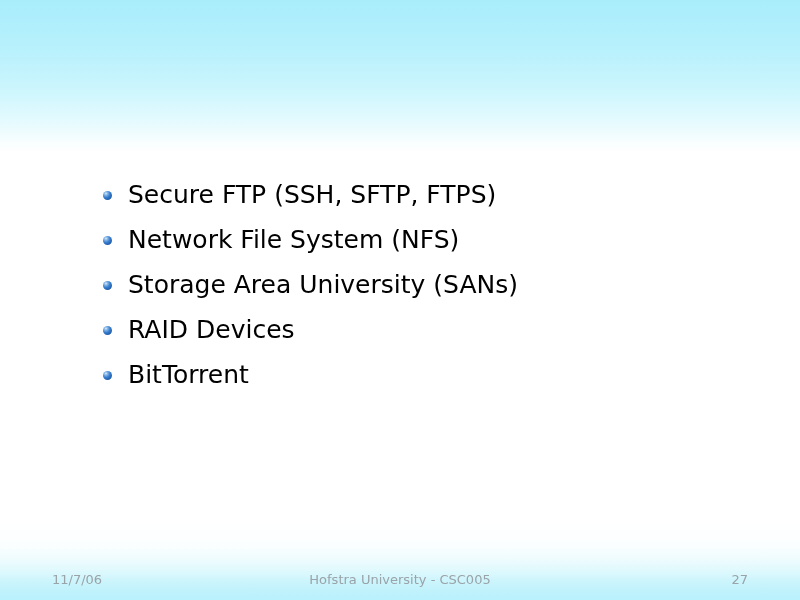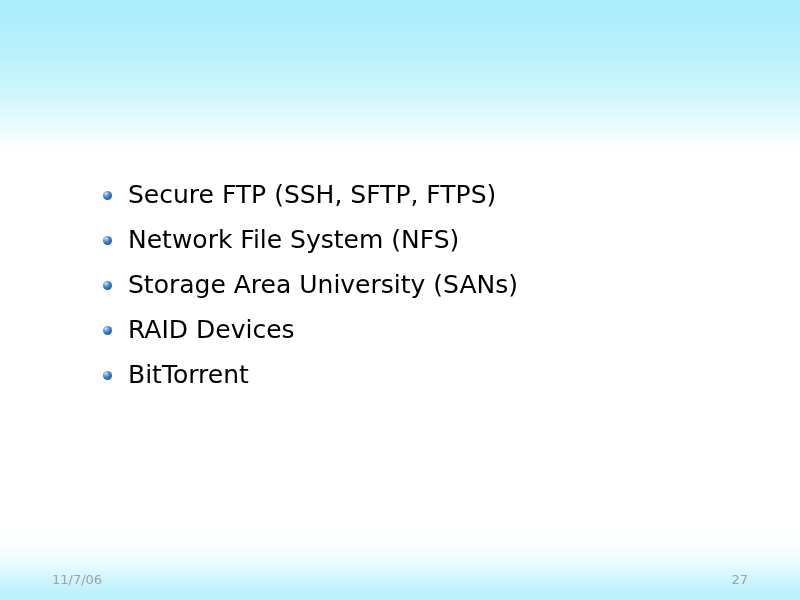--- a/index.html
+++ b/index.html
@@ -145,16 +145,17 @@
       <span class="bullet-text">RAID Devices</span>
     </li>
     <li class="bullet-row">
       <span class="bullet-marker"></span>
       <span class="bullet-text">BitTorrent</span>
     </li>
   </ul>
 
   <div class="footer">
     <div class="footer-item footer-date">11/7/06</div>
+    <div class="footer-item footer-center">Hofstra University - CSC005</div>
     <div class="footer-item footer-page">27</div>
   </div>
 
 </div>
 
 </body></html>

